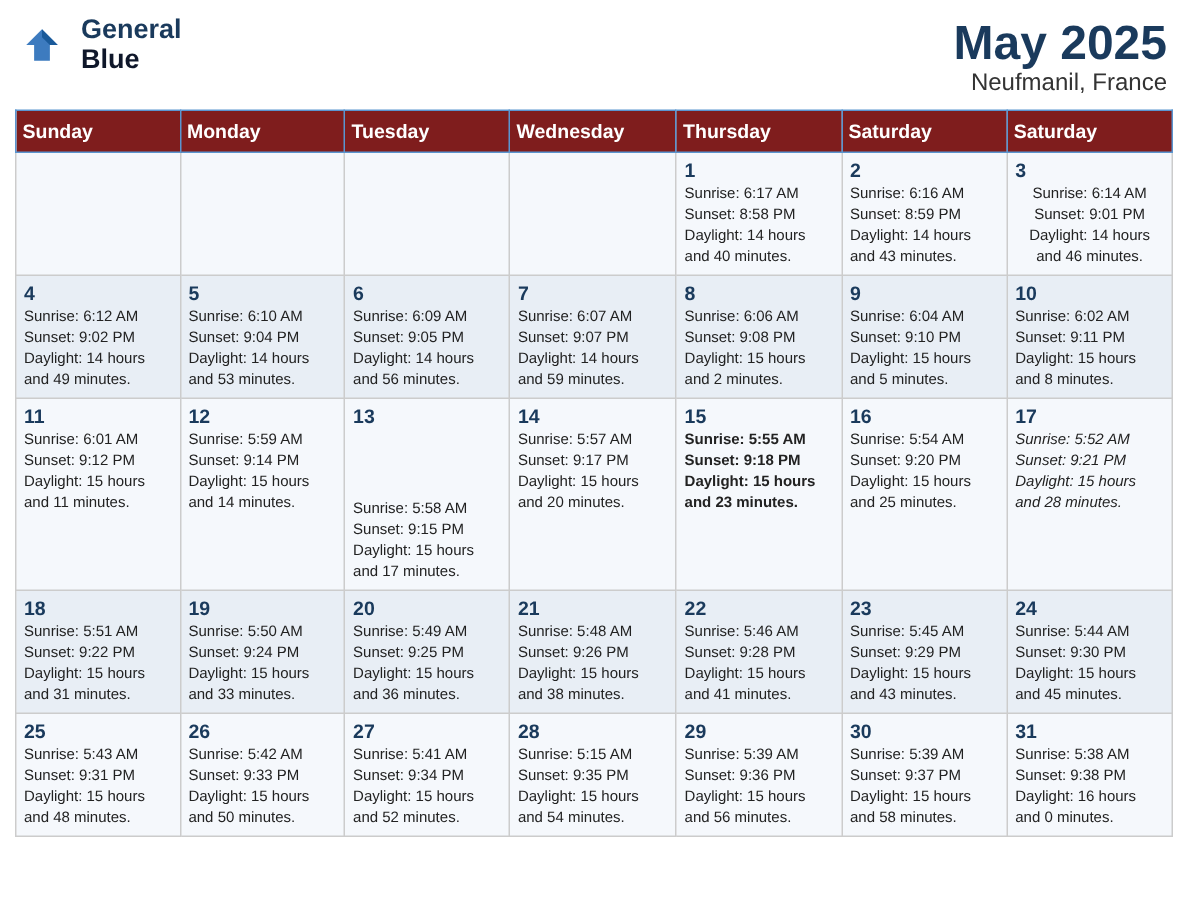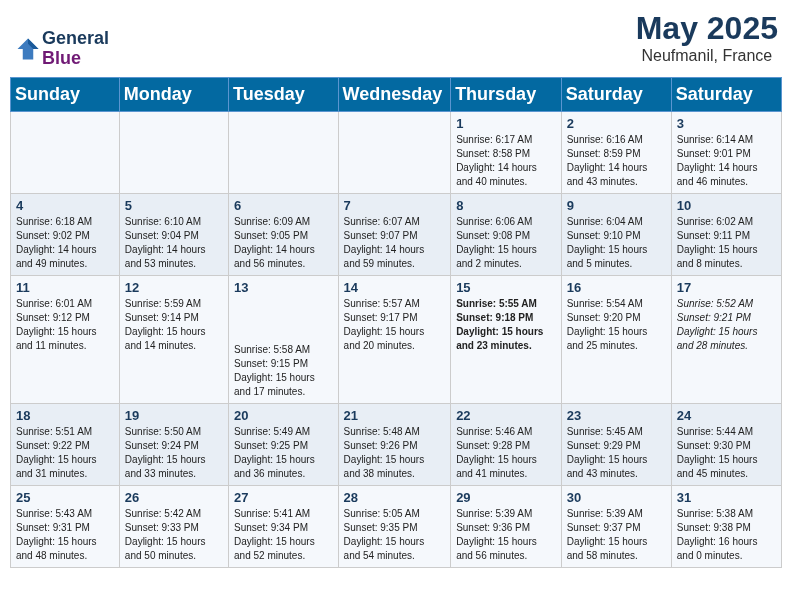--- a/index.html
+++ b/index.html
@@ -13,54 +13,53 @@
     .header {
       display: flex;
       justify-content: space-between;
       align-items: flex-start;
       margin-bottom: 8px;
       padding: 0 4px;
     }
     .logo {
       display: flex;
       align-items: center;
-      gap: 0;
-      margin-top: 19px;
+      gap: 12px;
     }
     .logo-text {
       font-size: 18px;
       font-weight: bold;
       color: #1a3a5c;
       line-height: 1.1;
     }
     .logo-icon {
       width: 28px;
       height: 28px;
     }
     .title-block {
-      text-align: center;
+      text-align: right;
     }
     .calendar-title {
       font-size: 32px;
       font-weight: bold;
       color: #1a3a5c;
     }
     .calendar-subtitle {
       font-size: 16px;
       color: #333;
     }
     table {
       width: 100%;
       border-collapse: collapse;
       border: 1px solid #ccc;
     }
     thead tr th {
-      background: #0369a1;
+      background: #7f1d1d;
       color: #fff;
-      font-size: 18px;
+      font-size: 13px;
       font-weight: bold;
       padding: 6px 4px;
       text-align: left;
       border: 1px solid #5a95d0;
     }
     tbody tr td {
       vertical-align: top;
       padding: 4px 5px;
       border: 1px solid #ccc;
       font-size: 10.5px;
@@ -92,21 +91,21 @@
 <body>
 
 <div class="header">
   <div class="logo">
     <svg class="logo-icon" viewBox="0 0 32 32">
       <polygon points="16,4 28,16 22,16 22,28 10,28 10,16 4,16" fill="#3d7bbf"></polygon>
       <polygon points="16,4 28,16 22,16 16,10" fill="#1a5a9a"></polygon>
     </svg>
     <div class="logo-text">
       <div>General</div>
-      <div style="color:#701a75">Blue</div>
+      <div style="color:#0f172a">Blue</div>
     </div>
   </div>
   <div class="title-block">
     <div class="calendar-title">May 2025</div>
     <div class="calendar-subtitle">Neufmanil, France</div>
   </div>
 </div>
 
 <table>
   <thead>
@@ -135,30 +134,30 @@
         </td>
         <td>
           <span class="day-num">2</span>
           <div class="day-info" style="white-space: pre-line;">Sunrise: 6:16 AM
 Sunset: 8:59 PM
 Daylight: 14 hours
 and 43 minutes.</div>
         </td>
         <td>
           <span class="day-num">3</span>
-          <div class="day-info" style="white-space: pre-line;">Sunrise: 6:14 AM
+          <div class="day-info" style="white-space: pre-line; text-align: center;">Sunrise: 6:14 AM
 Sunset: 9:01 PM
 Daylight: 14 hours
 and 46 minutes.</div>
         </td>
       </tr>
       <tr>
         <td>
           <span class="day-num">4</span>
-          <div class="day-info" style="white-space: pre-line;">Sunrise: 6:18 AM
+          <div class="day-info" style="white-space: pre-line;">Sunrise: 6:12 AM
 Sunset: 9:02 PM
 Daylight: 14 hours
 and 49 minutes.</div>
         </td>
         <td>
           <span class="day-num">5</span>
           <div class="day-info" style="white-space: pre-line;">Sunrise: 6:10 AM
 Sunset: 9:04 PM
 Daylight: 14 hours
 and 53 minutes.</div>
@@ -318,21 +317,21 @@
         </td>
         <td>
           <span class="day-num">27</span>
           <div class="day-info" style="white-space: pre-line;">Sunrise: 5:41 AM
 Sunset: 9:34 PM
 Daylight: 15 hours
 and 52 minutes.</div>
         </td>
         <td>
           <span class="day-num">28</span>
-          <div class="day-info" style="white-space: pre-line;">Sunrise: 5:05 AM
+          <div class="day-info" style="white-space: pre-line;">Sunrise: 5:15 AM
 Sunset: 9:35 PM
 Daylight: 15 hours
 and 54 minutes.</div>
         </td>
         <td>
           <span class="day-num">29</span>
           <div class="day-info" style="white-space: pre-line;">Sunrise: 5:39 AM
 Sunset: 9:36 PM
 Daylight: 15 hours
 and 56 minutes.</div>

